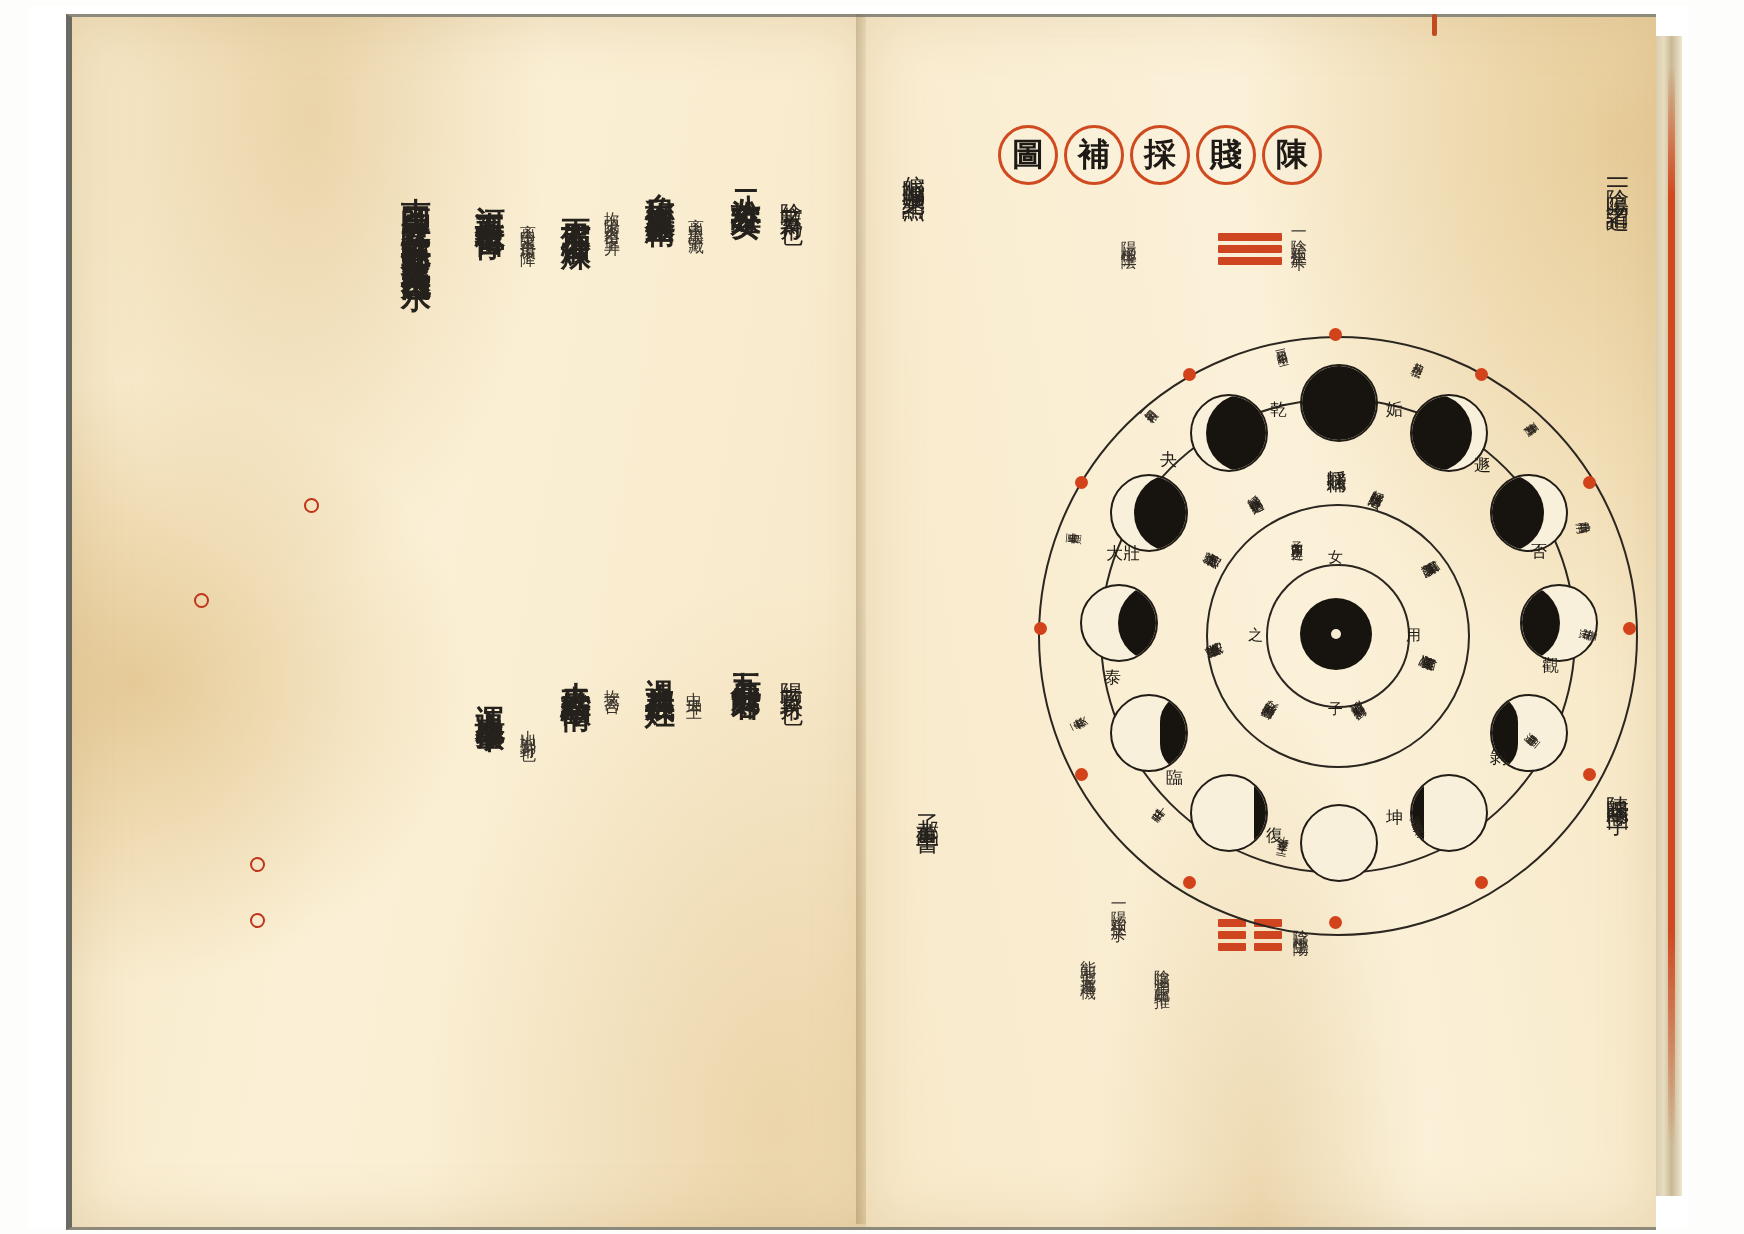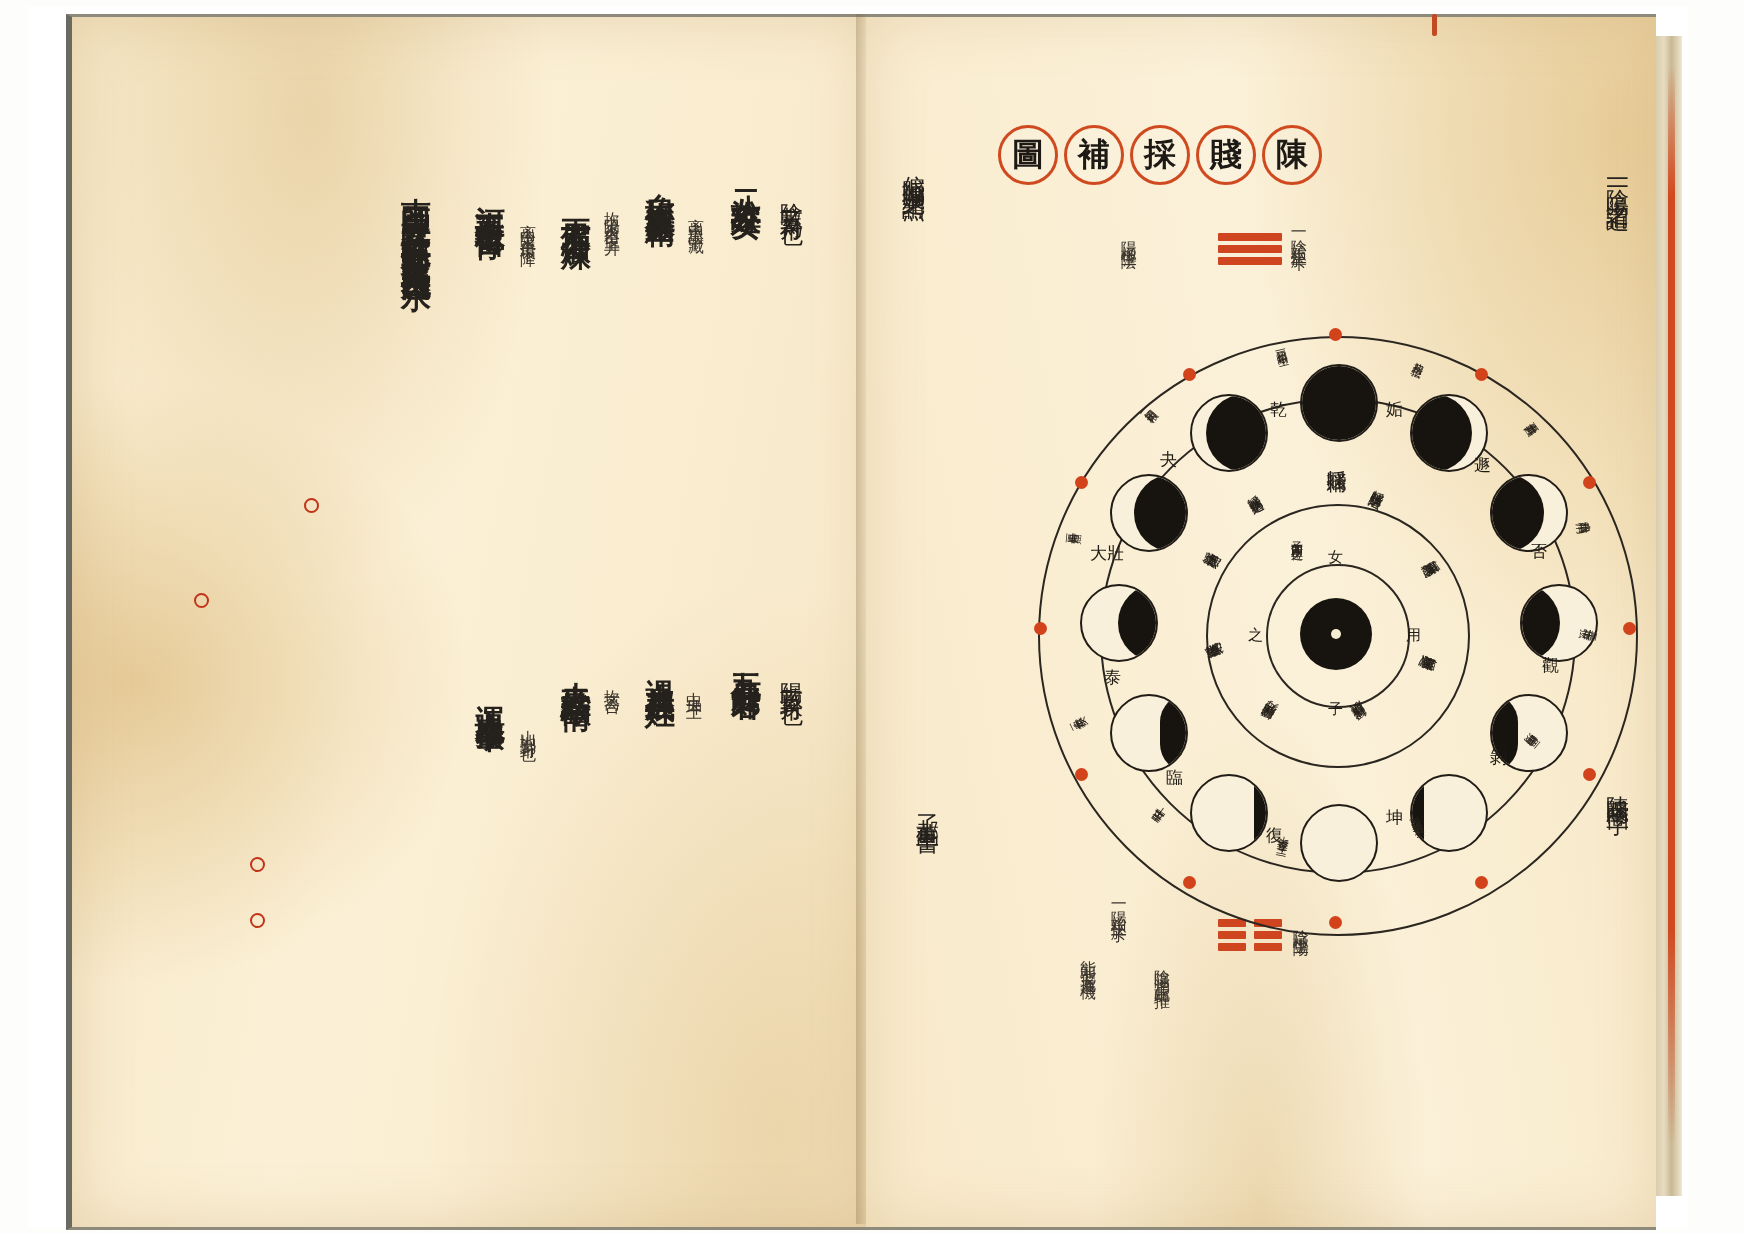--- a/index.html
+++ b/index.html
@@ -372,21 +372,21 @@
       <div class="octlabel" style="left:232px; top:62px;">乾</div>
       <div class="octlabel" style="left:348px; top:62px;">姤</div>
       <div class="octlabel" style="left:436px; top:118px;">遯</div>
       <div class="octlabel" style="left:492px; top:204px;">否</div>
       <div class="octlabel" style="left:504px; top:318px;">觀</div>
       <div class="octlabel" style="left:452px; top:410px;">剝</div>
       <div class="octlabel" style="left:348px; top:470px;">坤</div>
       <div class="octlabel" style="left:228px; top:488px;">復</div>
       <div class="octlabel" style="left:128px; top:430px;">臨</div>
       <div class="octlabel" style="left:66px;  top:330px;">泰</div>
-      <div class="octlabel" style="left:52px;  top:206px;">大壯</div>
+      <div class="octlabel" style="left:68px;  top:206px;">大壯</div>
       <div class="octlabel" style="left:122px; top:112px;">夬</div>
 
       <div class="spokelabel" style="left:200px; top:152px; transform:rotate(-30deg);">採賤補虧之道</div>
       <div class="spokelabel" style="left:336px; top:146px; transform:rotate(26deg);">採賤補陰之法</div>
       <div class="spokelabel" style="left:398px; top:222px; transform:rotate(62deg);">採賤還元之機</div>
       <div class="spokelabel" style="left:396px; top:330px; transform:rotate(112deg);">採賤歸根之要</div>
       <div class="spokelabel" style="left:320px; top:386px; transform:rotate(150deg);">採賤接命之訣</div>
       <div class="spokelabel" style="left:214px; top:386px; transform:rotate(-150deg);">採賤固精之方</div>
       <div class="spokelabel" style="left:152px; top:318px; transform:rotate(-112deg);">採賤養氣之術</div>
       <div class="spokelabel" style="left:150px; top:214px; transform:rotate(-62deg);">採賤全神之功</div>

